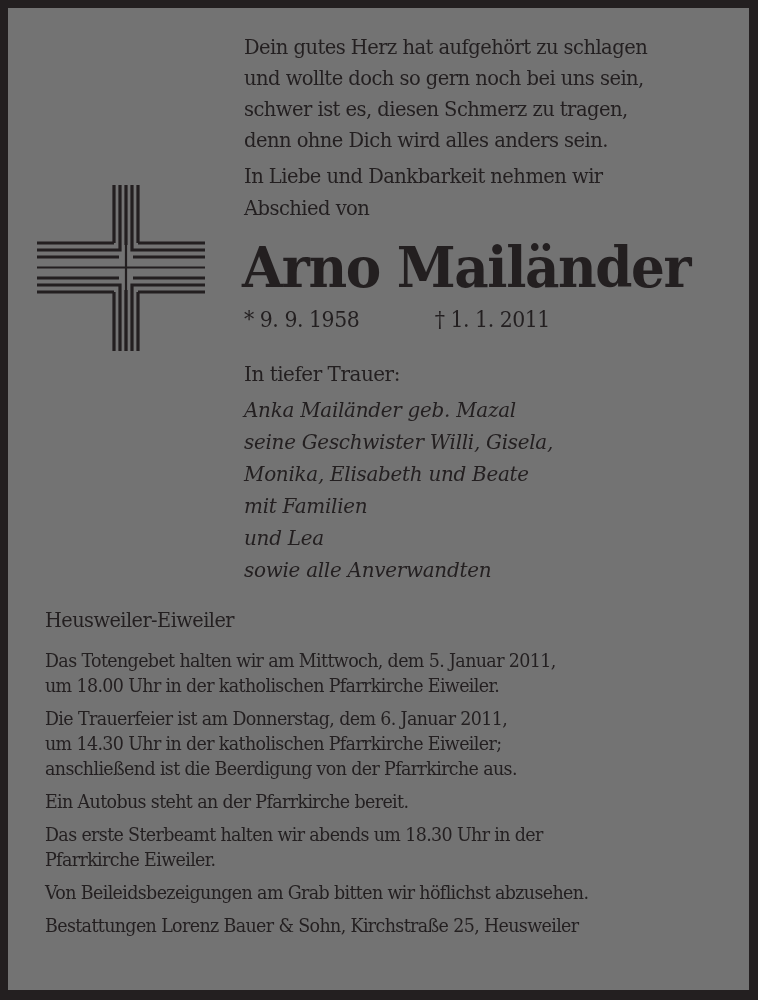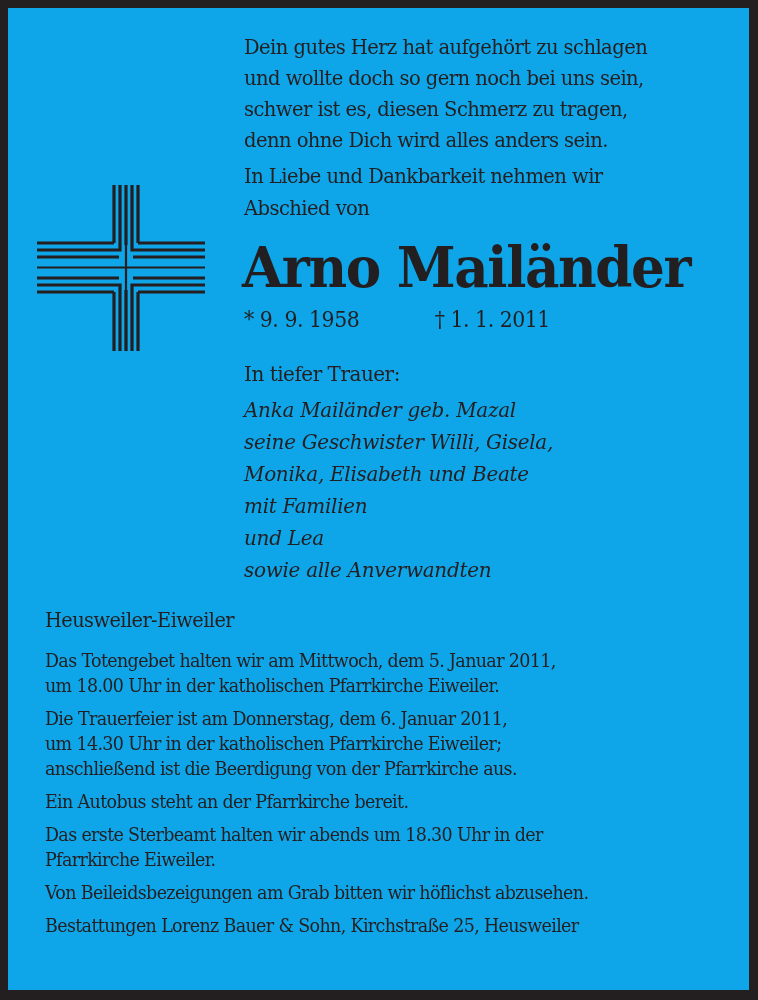--- a/index.html
+++ b/index.html
@@ -7,21 +7,21 @@
       width: 758px; height: 1000px;
       background: #231f20;
       position: relative;
       overflow: hidden;
       font-family: "DejaVu Serif", "Liberation Serif", serif;
       color: #231f20;
     }
     .sheet {
       position: absolute;
       left: 8px; top: 8px; width: 741px; height: 982px;
-      background: #0ea5e9;
+      background: #737373;
     }
     .abs { position: absolute; white-space: nowrap; }
     .poem { left: 236px; top: 24px; font-size: 21px; line-height: 31px; letter-spacing: -0.6px; transform: scaleX(0.93); transform-origin: left top; }
     .intro { left: 236px; top: 152px; font-size: 21px; line-height: 32px; letter-spacing: -0.6px; transform: scaleX(0.93); transform-origin: left top; }
     .name { left: 234px; top: 226px; font-size: 56px; font-weight: bold; letter-spacing: -1.5px; line-height: 66px; transform: scaleX(0.95); transform-origin: left top; }
     .dates { left: 236px; top: 297px; font-size: 22px; line-height: 30px; letter-spacing: -0.5px; transform: scaleX(0.93); transform-origin: left top; }
     .dates .death { position: absolute; left: 205px; top: 0; }
     .mourn-label { left: 236px; top: 351px; font-size: 21px; line-height: 30px; letter-spacing: -0.5px; transform: scaleX(0.95); transform-origin: left top; }
     .mourners { left: 236px; top: 386px; font-size: 21px; line-height: 32px; font-style: italic; letter-spacing: -0.3px; transform: scaleX(0.95); transform-origin: left top; }
     .place { left: 37px; top: 597px; font-size: 21px; line-height: 30px; letter-spacing: -0.6px; transform: scaleX(0.92); transform-origin: left top; }

